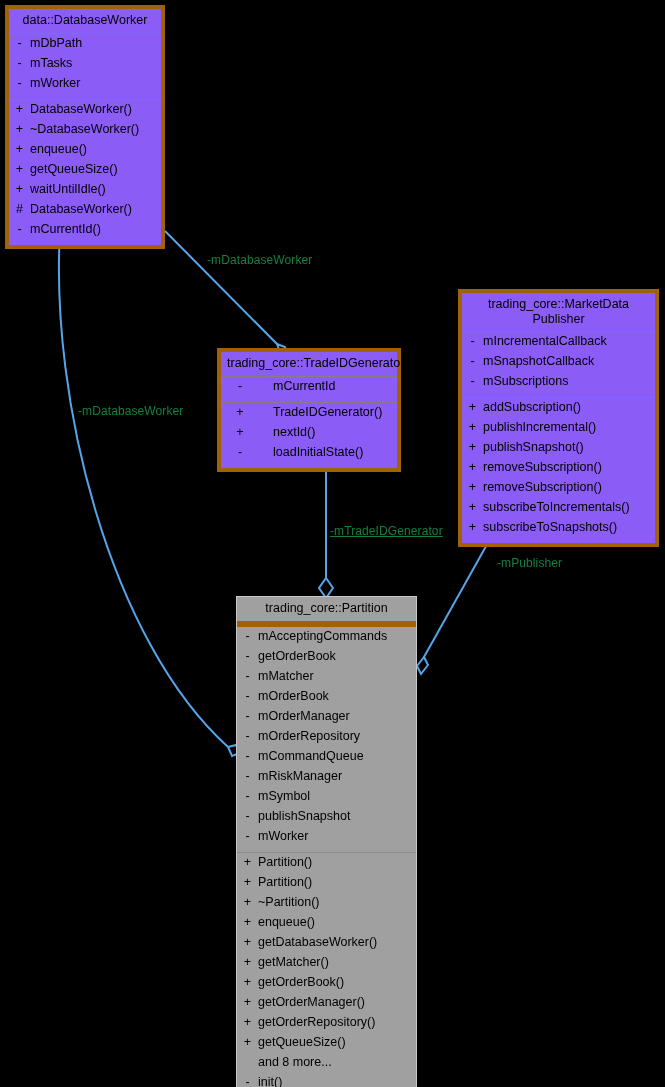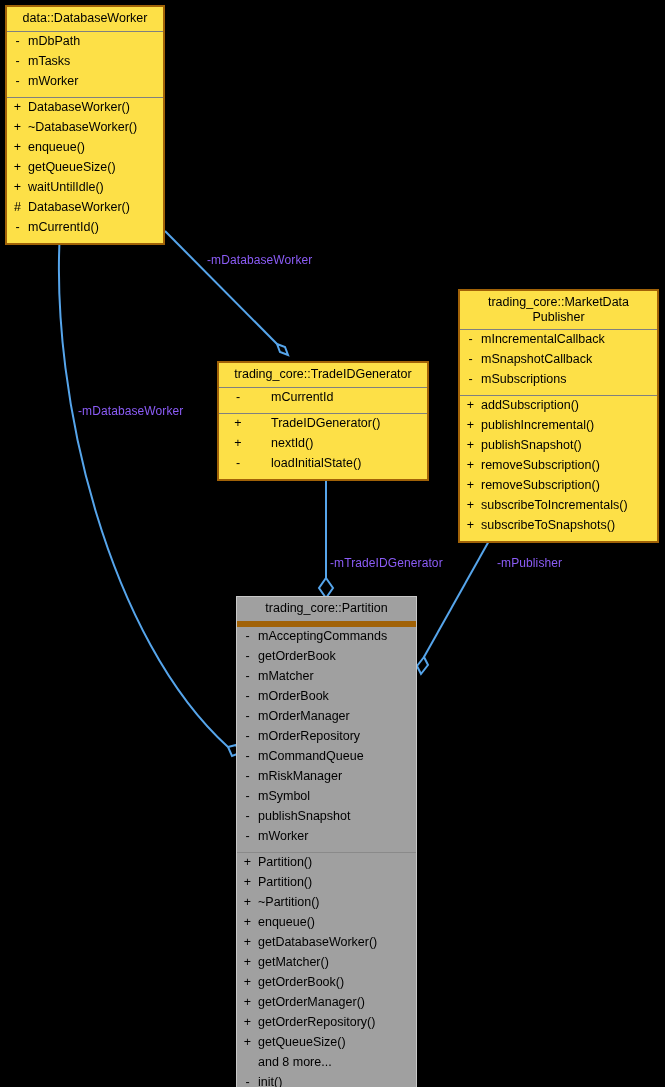--- a/index.html
+++ b/index.html
@@ -27,32 +27,32 @@
     stroke: #56a5eb;
     stroke-width: 2;
   }
   .edge-diamond {
     fill: #000000;
     stroke: #56a5eb;
     stroke-width: 2;
   }
   .edge-label {
     position: absolute;
-    color: #8b5cf6;
+    color: #15803d;
     font-family: "Liberation Sans", sans-serif;
     font-size: 12px;
     white-space: nowrap;
     letter-spacing: 0.1px;
   }
   
   .node {
     position: absolute;
     box-sizing: border-box;
-    border: 2px solid #a16207;
-    background: #fde047;
+    border: 4px solid #a16207;
+    background: #8b5cf6;
     color: #000000;
     font-size: 12.5px;
     line-height: 1;
   }
   .node.highlight {
     background: #a0a0a0;
     border: 1px solid #c8c8c8;
   }
   .node .title {
     text-align: center;
@@ -111,21 +111,21 @@
 
     <path class="edge-line" d="M 326,467 L 326,578"></path>
     <polygon class="edge-diamond" points="326,578 333,588 326,598 319,588"></polygon>
 
     <path class="edge-line" d="M 494,532 L 424,657"></path>
     <polygon class="edge-diamond" points="424,657 428,665 421,674 417,666"></polygon>
   </svg>
 
   <div class="edge-label" style="left:207px; top:253px;">-mDatabaseWorker</div>
   <div class="edge-label" style="left:78px; top:404px;">-mDatabaseWorker</div>
-  <div class="edge-label" style="left:330px; top:556px;">-mTradeIDGenerator</div>
+  <div class="edge-label" style="left:330px; top:524px;text-decoration:underline;">-mTradeIDGenerator</div>
   <div class="edge-label" style="left:497px; top:556px;">-mPublisher</div>
 
   <div class="node" id="node-database-worker" style="left:5px; top:5px; width:160px;">
     <div class="title">data::DatabaseWorker</div>
     <div class="compartment attrs">
       <div class="member">
         <span class="vis">-</span>
         <span class="mname">mDbPath</span>
       </div>
       <div class="member">
@@ -162,21 +162,21 @@
         <span class="vis">#</span>
         <span class="mname">DatabaseWorker()</span>
       </div>
       <div class="member">
         <span class="vis">-</span>
         <span class="mname">mCurrentId()</span>
       </div>
     </div>
   </div>
 
-  <div class="node wide-indent" id="node-trade-id-generator" style="left:217px; top:361px; width:212px;">
+  <div class="node wide-indent" id="node-trade-id-generator" style="left:217px; top:348px; width:184px;">
     <div class="title">trading_core::TradeIDGenerator</div>
     <div class="compartment attrs">
       <div class="member">
         <span class="vis">-</span>
         <span class="mname">mCurrentId</span>
       </div>
     </div>
     <div class="compartment methods">
       <div class="member">
         <span class="vis">+</span>

